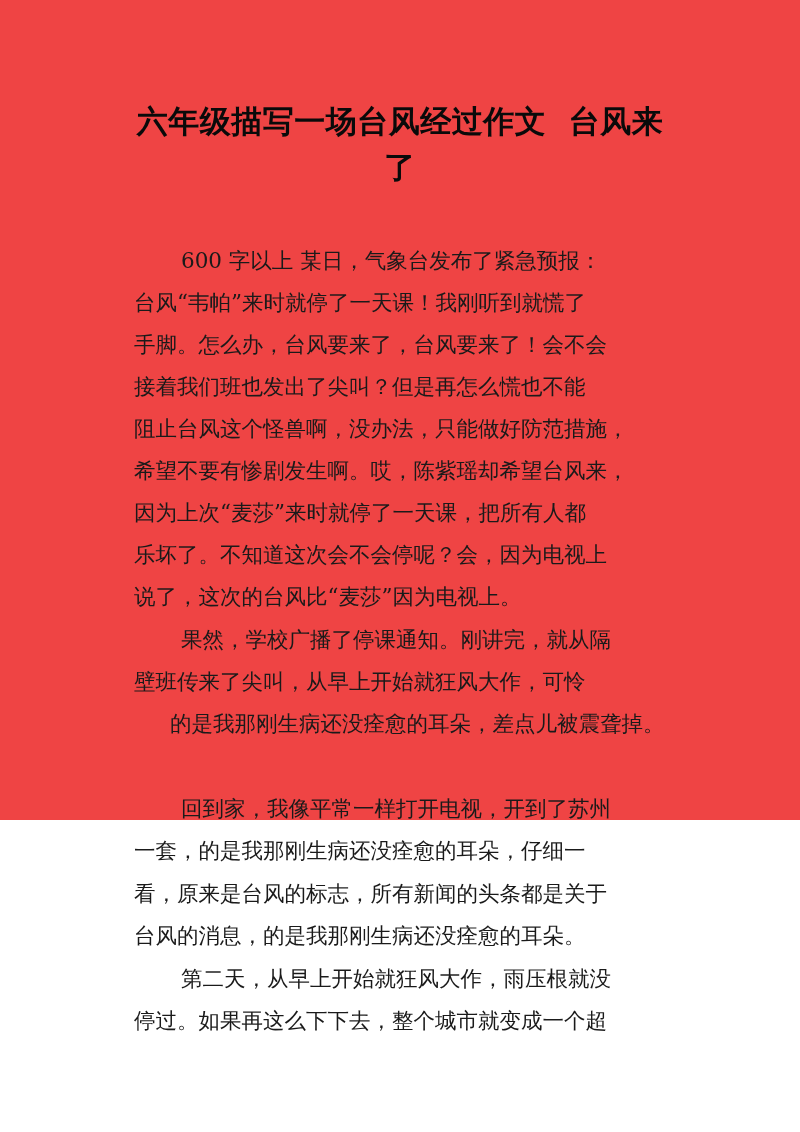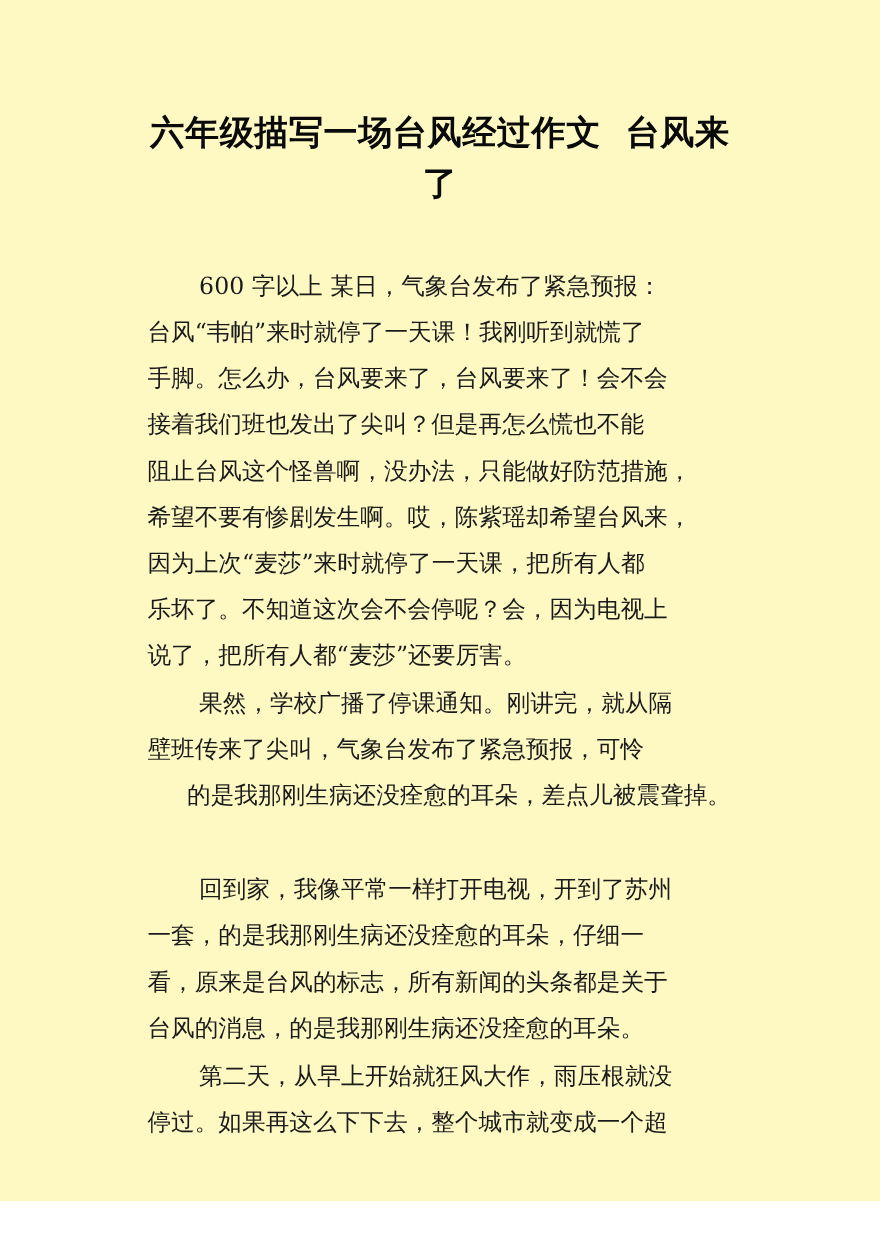--- a/index.html
+++ b/index.html
@@ -12,22 +12,22 @@
       height: 1132px;
       position: relative;
       overflow: hidden;
       color: #111111;
     }
     .page {
       position: absolute;
       left: 0;
       top: 0;
       width: 800px;
-      height: 1092px;
-      background: #fef9c3;
+      height: 820px;
+      background: #ef4444;
     }
     .title {
       position: absolute;
       left: 120px;
       top: 98px;
       width: 560px;
       text-align: center;
       font-family: "DejaVu Sans", sans-serif;
       font-weight: bold;
       font-size: 31px;
@@ -66,24 +66,24 @@
   <div class="body-text">
 
     <div class="line indent" style="top:0px;">600 字以上    某日，气象台发布了紧急预报：</div>
     <div class="line" style="top:42px;">台风“韦帕”来时就停了一天课！我刚听到就慌了</div>
     <div class="line" style="top:84px;">手脚。怎么办，台风要来了，台风要来了！会不会</div>
     <div class="line" style="top:126px;">接着我们班也发出了尖叫？但是再怎么慌也不能</div>
     <div class="line" style="top:168px;">阻止台风这个怪兽啊，没办法，只能做好防范措施，</div>
     <div class="line" style="top:210px;">希望不要有惨剧发生啊。哎，陈紫瑶却希望台风来，</div>
     <div class="line" style="top:252px;">因为上次“麦莎”来时就停了一天课，把所有人都</div>
     <div class="line" style="top:294px;">乐坏了。不知道这次会不会停呢？会，因为电视上</div>
-    <div class="line" style="top:336px;">说了，把所有人都“麦莎”还要厉害。</div>
+    <div class="line" style="top:336px;">说了，这次的台风比“麦莎”因为电视上。</div>
 
     <div class="line indent" style="top:379px;">果然，学校广播了停课通知。刚讲完，就从隔</div>
-    <div class="line" style="top:421px;">壁班传来了尖叫，气象台发布了紧急预报，可怜</div>
+    <div class="line" style="top:421px;">壁班传来了尖叫，从早上开始就狂风大作，可怜</div>
     <div class="line" style="top:463px;margin-left:36px;">的是我那刚生病还没痊愈的耳朵，差点儿被震聋掉。</div>
 
     <div class="line indent" style="top:548px;">回到家，我像平常一样打开电视，开到了苏州</div>
     <div class="line" style="top:590px;">一套，的是我那刚生病还没痊愈的耳朵，仔细一</div>
     <div class="line" style="top:633px;">看，原来是台风的标志，所有新闻的头条都是关于</div>
     <div class="line" style="top:675px;">台风的消息，的是我那刚生病还没痊愈的耳朵。</div>
 
     <div class="line indent" style="top:718px;">第二天，从早上开始就狂风大作，雨压根就没</div>
     <div class="line" style="top:760px;">停过。如果再这么下下去，整个城市就变成一个超</div>
   </div>

